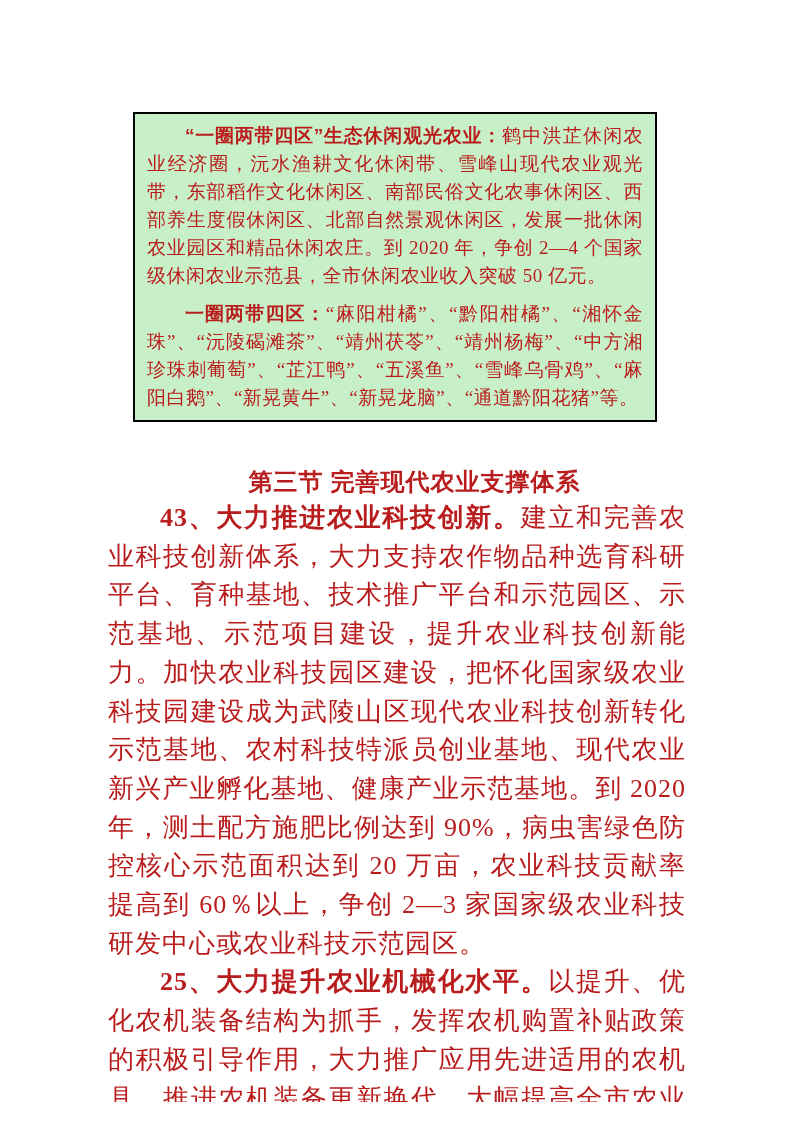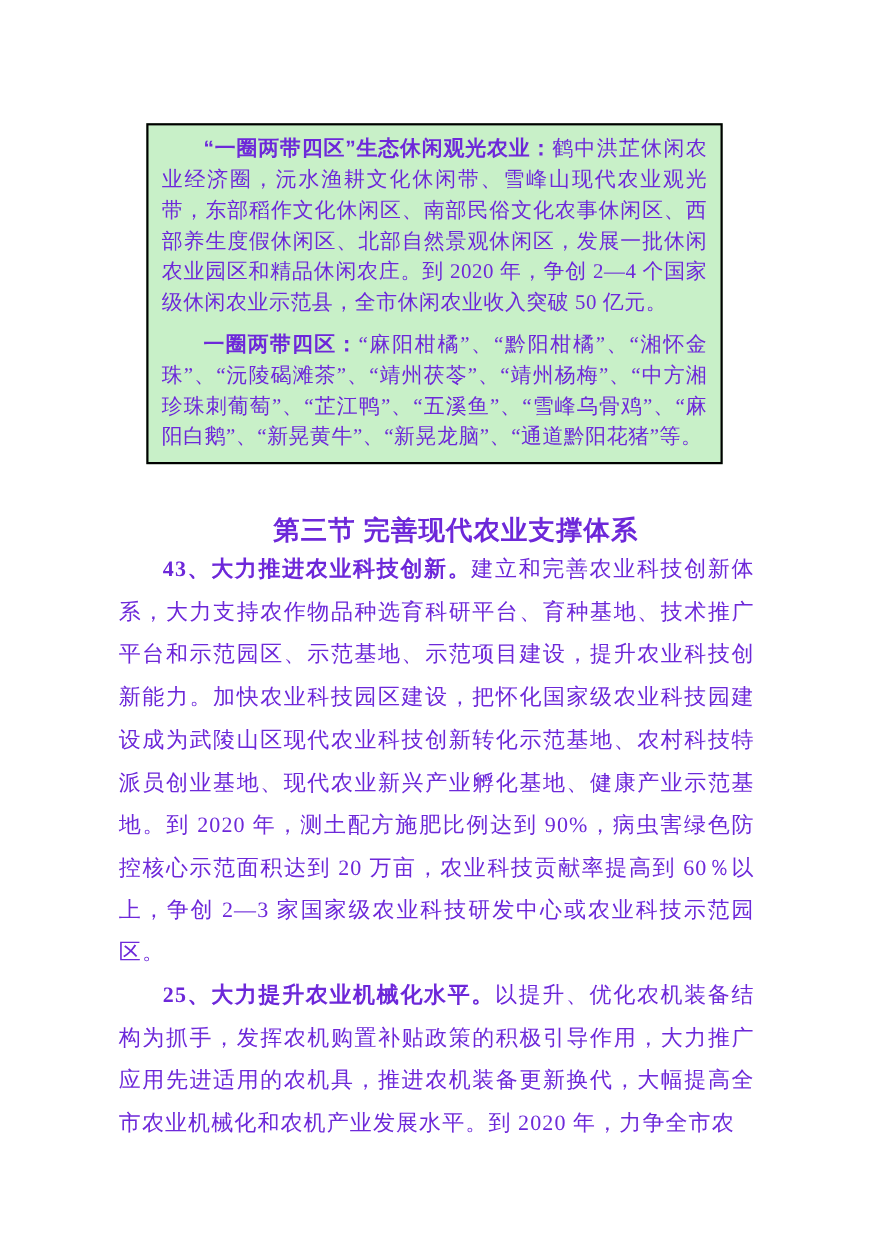--- a/index.html
+++ b/index.html
@@ -5,21 +5,21 @@
   html, body {
     margin: 0;
     padding: 0;
     background: #ffffff;
   }
   .page {
     position: relative;
     width: 793px;
     height: 1102px;
     background: #ffffff;
-    color: #6d28d9;
+    color: #b91c1c;
     font-family: "Liberation Serif", "DejaVu Serif", serif;
     overflow: hidden;
   }
   .highlight-box {
     position: absolute;
     left: 133px;
     top: 112px;
     width: 524px;
     min-height: 306px;
     box-sizing: border-box;
@@ -55,21 +55,21 @@
     letter-spacing: 1px;
   }
   .body-content {
     position: absolute;
     top: 499px;
     left: 108px;
     width: 578px;
   }
   .body-para {
     margin: 0;
-    font-size: 20px;
+    font-size: 26px;
     line-height: 38.7px;
     text-align: justify;
     text-indent: 2em;
     letter-spacing: 1px;
   }
   .body-lead {
     font-weight: bold;
   }
   .page-number {
     position: absolute;

